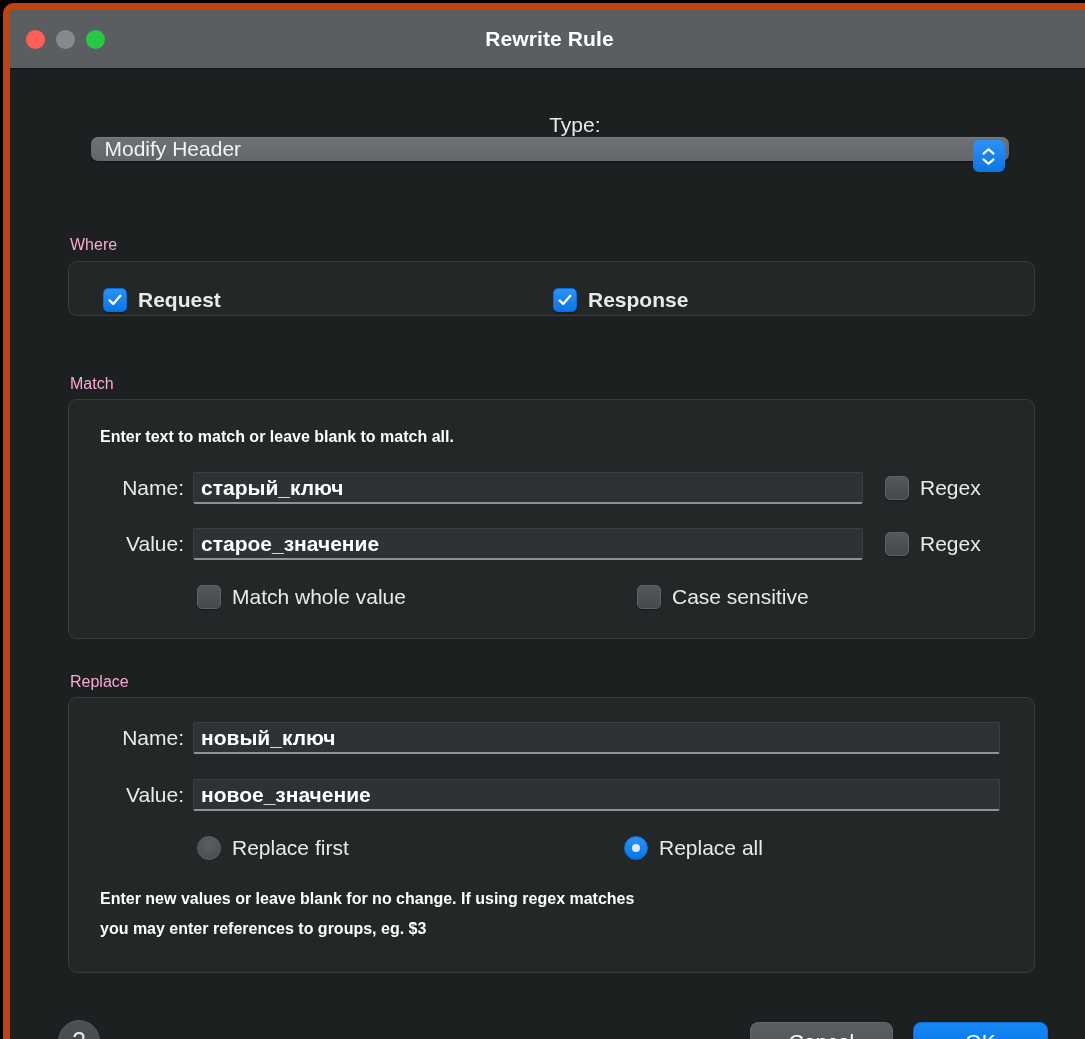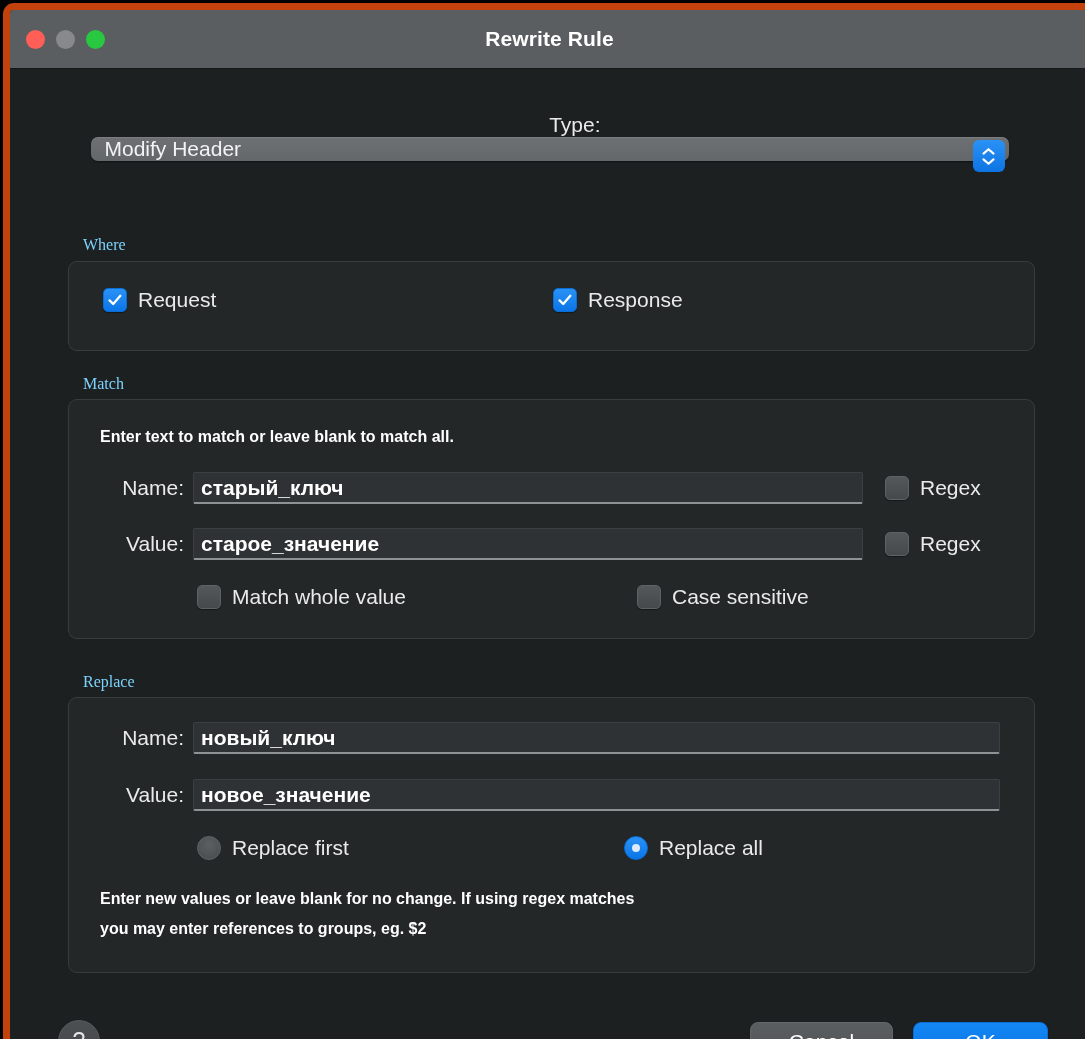--- a/index.html
+++ b/index.html
@@ -129,27 +129,26 @@
     position: absolute;
     left: 58px;
     width: 967px;
     background: #232728;
     border: 1px solid #383c3d;
     border-radius: 9px;
     box-sizing: border-box;
   }
   .group-label {
     position: absolute;
-    left: 73px;
+    left: 60px;
     font-size: 16px;
-    color: #7dd3fc;
-    font-family: Liberation Serif, serif;
-  }
-
-  #group-where { top: 192px; height: 90px; }
+    color: #f9a8d4;
+  }
+
+  #group-where { top: 192px; height: 55px; font-weight: bold; }
   #label-where { top: 167px; }
 
   #group-match { top: 330px; height: 240px; }
   #label-match { top: 306px; }
 
   #group-replace { top: 628px; height: 276px; }
   #label-replace { top: 604px; }
 
   
   .cb-row {
@@ -396,21 +395,21 @@
       <div class="cb-row" style="left:128px; top:138px;">
         <span class="radio off"></span>
         <span class="cb-label">Replace first</span>
       </div>
       <div class="cb-row" style="left:555px; top:138px;">
         <span class="radio on"></span>
         <span class="cb-label">Replace all</span>
       </div>
 
       <div class="hint" style="left:31px; top:186px;">Enter new values or leave blank for no change. If using regex matches</div>
-      <div class="hint" style="left:31px; top:216px;">you may enter references to groups, eg. $2</div>
+      <div class="hint" style="left:31px; top:216px;">you may enter references to groups, eg. $3</div>
     </div>
 
     <div class="help-btn">?</div>
     <div class="btn cancel">Cancel</div>
     <div class="btn ok">OK</div>
 
   </div>
 </div>
 
 </body></html>

